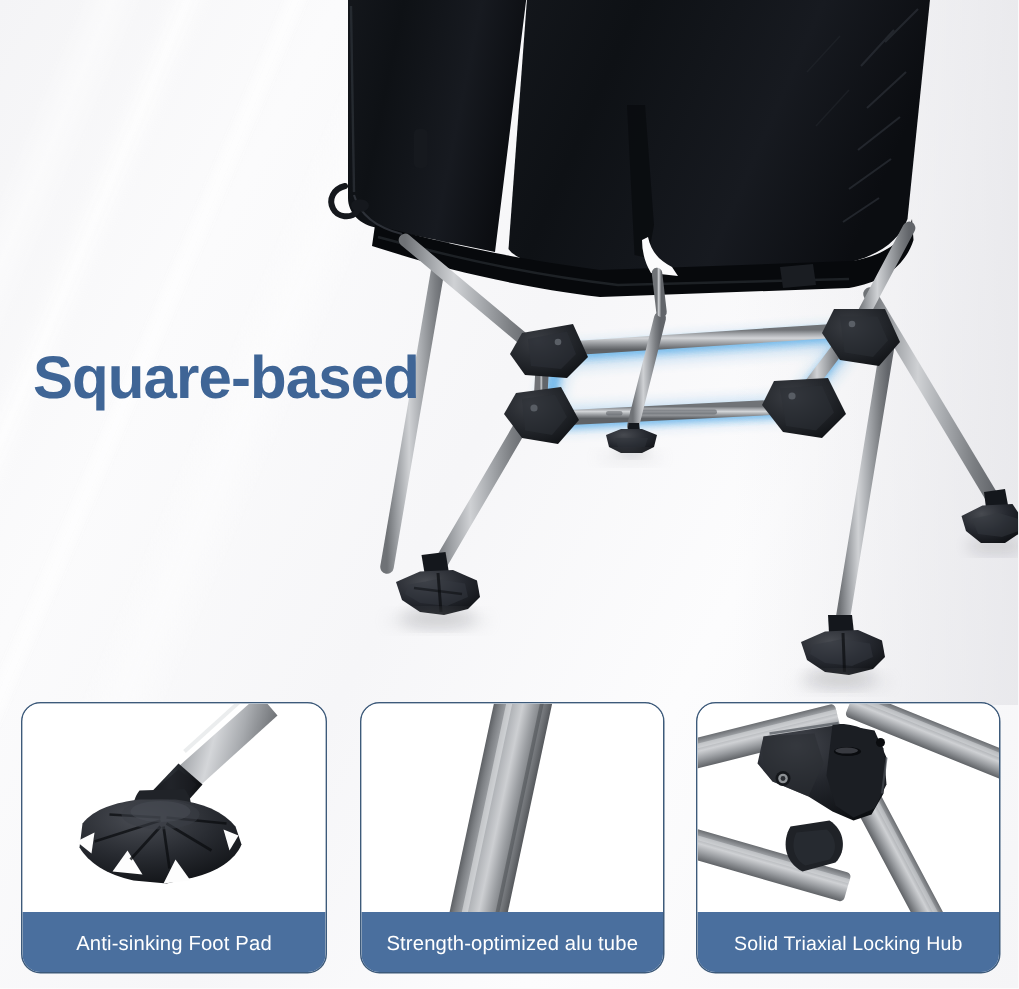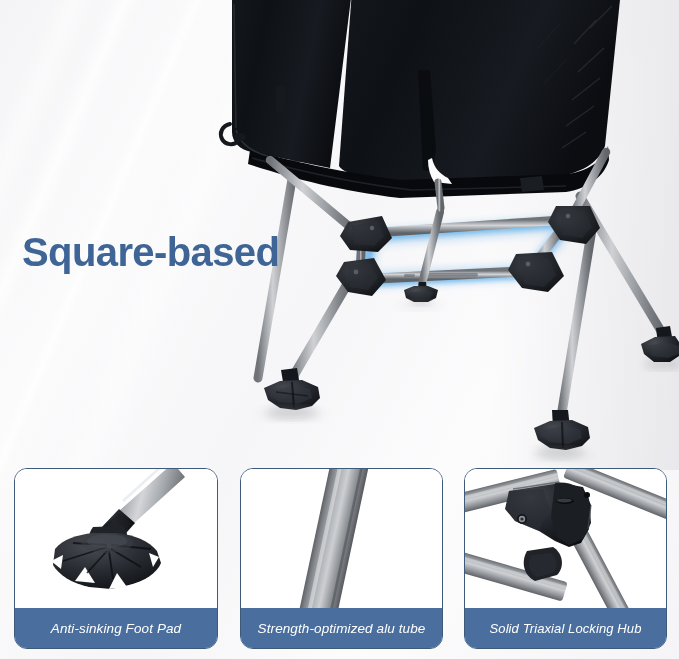--- a/index.html
+++ b/index.html
@@ -65,21 +65,20 @@
   .panel {
     position:absolute;
     top:0;
     height:181px;
     border:1.4px solid #3d5a7a;
     border-radius:13px;
     background:#ffffff;
     overflow:hidden;
     display:flex;
     flex-direction:column;
-    font-style:italic;
   }
   .p1 { left:14px;  width:204px; }
   .p2 { left:240px; width:203px; }
   .p3 { left:464px; width:203px; }
 
   .panel-img {
     position:relative;
     flex:1 1 auto;
     background:#ffffff;
     overflow:hidden;

